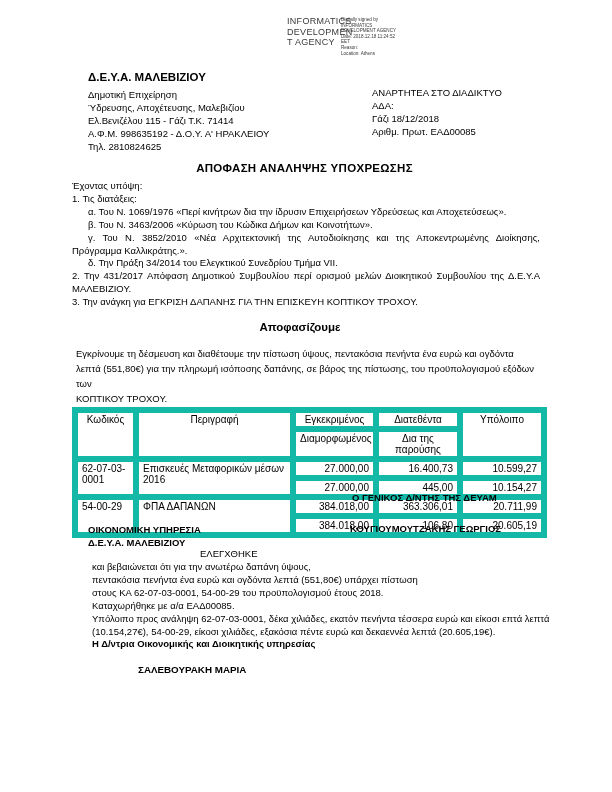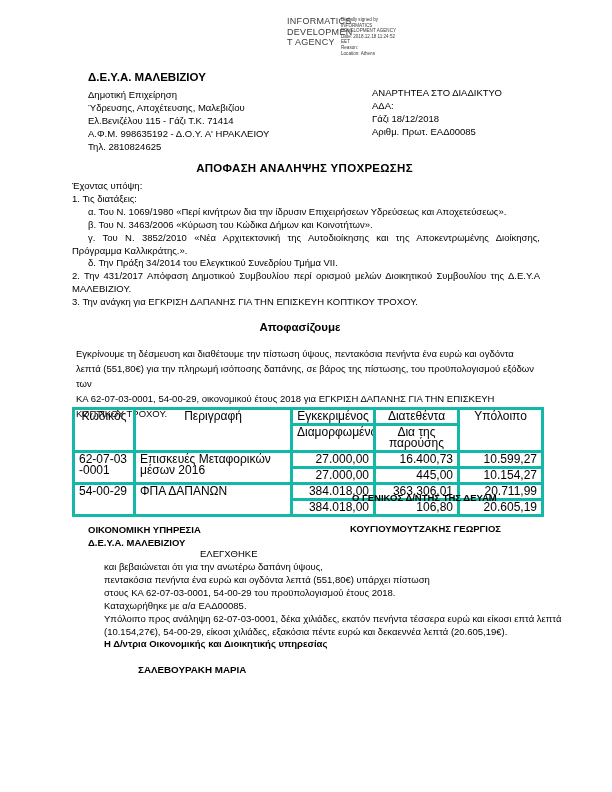--- a/index.html
+++ b/index.html
@@ -39,37 +39,37 @@
 
   .decide-head { left:0; top:321px; width:600px; text-align:center;
                  font-size:11.5px; font-weight:bold; }
   .decide-par { left:76px; top:346px; width:466px; }
   .decide-par div { line-height:15px; }
 
   
   table.budget { position:absolute; left:72px; top:407px; width:469px;
                  border-collapse:collapse; table-layout:fixed; }
   table.budget th, table.budget td {
-    border:3px solid #14b8a6; font-size:12px; font-weight:normal;
+    border:6px solid #14b8a6; font-size:10px; font-weight:normal;
     padding:1px 4px; line-height:11px; vertical-align:top;
     overflow:hidden;
     margin-left:32px;
   }
   table.budget th { text-align:center; }
   td.num { text-align:right; }
   td.code { word-break:break-all; }
   col.c-code{ width:61px; } col.c-desc{ width:157px; }
   col.c-appr{ width:83px; } col.c-allo{ width:84px; } col.c-bal{ width:84px; }
 
   .gm-title  { left:352px; top:492px; font-size:9.5px; font-weight:bold; }
   .dept      { left:88px;  top:523px; }
   .dept div  { line-height:13px; }
   .gm-name   { left:350px; top:523px; font-size:9.5px; font-weight:bold; }
   .checked   { left:160px; top:548px;padding-left:40px; }
-  .cert      { left:104px;  top:561px; width:462px; }
+  .cert      { left:92px;  top:561px; width:462px; }
   .cert .title-line { font-weight:bold; }
   .dir-name  { left:138px; top:664px; font-size:9.8px; font-weight:bold; }
 </style>
 </head>
 <body>
 
 <div class="page">
 
 
   <div class="abs stamp-big">
@@ -103,35 +103,34 @@
     <div>ΑΔΑ:</div>
     <div>Γάζι 18/12/2018</div>
     <div>Αριθμ. Πρωτ. ΕΑΔ00085</div>
   </div>
 
   <div class="abs doc-title">ΑΠΟΦΑΣΗ ΑΝΑΛΗΨΗΣ ΥΠΟΧΡΕΩΣΗΣ</div>
 
   <div class="abs preamble fs">
     <div>Έχοντας υπόψη:</div>
     <div>1.  Τις διατάξεις:</div>
-    <div class="ind">α.  Του Ν. 1069/1980 «Περί κινήτρων δια την ίδρυσιν Επιχειρήσεων Υδρεύσεως και Αποχετεύσεως».</div>
+    <div class="ind">α.  Του Ν. 1069/1976 «Περί κινήτρων δια την ίδρυσιν Επιχειρήσεων Υδρεύσεως και Αποχετεύσεως».</div>
     <div class="ind">β.  Του Ν. 3463/2006 «Κύρωση του Κώδικα Δήμων και Κοινοτήτων».</div>
     <div class="ind just">γ.  Του Ν. 3852/2010 «Νέα Αρχιτεκτονική της Αυτοδιοίκησης και της Αποκεντρωμένης Διοίκησης,</div>
     <div>Πρόγραμμα Καλλικράτης.».</div>
     <div class="ind">δ.  Την Πράξη 34/2014 του Ελεγκτικού Συνεδρίου Τμήμα VII.</div>
     <div class="just">2.  Την 431/2017 Απόφαση Δημοτικού Συμβουλίου περί ορισμού μελών Διοικητικού Συμβουλίου της Δ.Ε.Υ.Α</div>
     <div>ΜΑΛΕΒΙΖΙΟΥ.</div>
     <div>3.  Την ανάγκη για ΕΓΚΡΙΣΗ ΔΑΠΑΝΗΣ ΓΙΑ ΤΗΝ ΕΠΙΣΚΕΥΗ ΚΟΠΤΙΚΟΥ ΤΡΟΧΟΥ.</div>
   </div>
 
   <div class="abs decide-head">Αποφασίζουμε</div>
   <div class="abs decide-par fs">
     <div>Εγκρίνουμε τη δέσμευση και διαθέτουμε την  πίστωση ύψους, πεντακόσια πενήντα ένα ευρώ και ογδόντα</div>
     <div>λεπτά (551,80€) για την πληρωμή ισόποσης δαπάνης, σε βάρος της πίστωσης, του προϋπολογισμού εξόδων των</div>
-    <div>ΚΑ 62-07-03-0001, 54-00-29, οικονομικού έτους 2018 για ΕΓΚΡΙΣΗ ΔΑΠΑΝΗΣ ΓΙΑ ΤΗΝ ΕΠΙΣΚΕΥΗ</div>
     <div>ΚΟΠΤΙΚΟΥ ΤΡΟΧΟΥ.</div>
   </div>
 
   <table class="budget">
     <colgroup>
       <col class="c-code">
         <col class="c-desc">
         <col class="c-appr">
         <col class="c-allo">
         <col class="c-bal">

